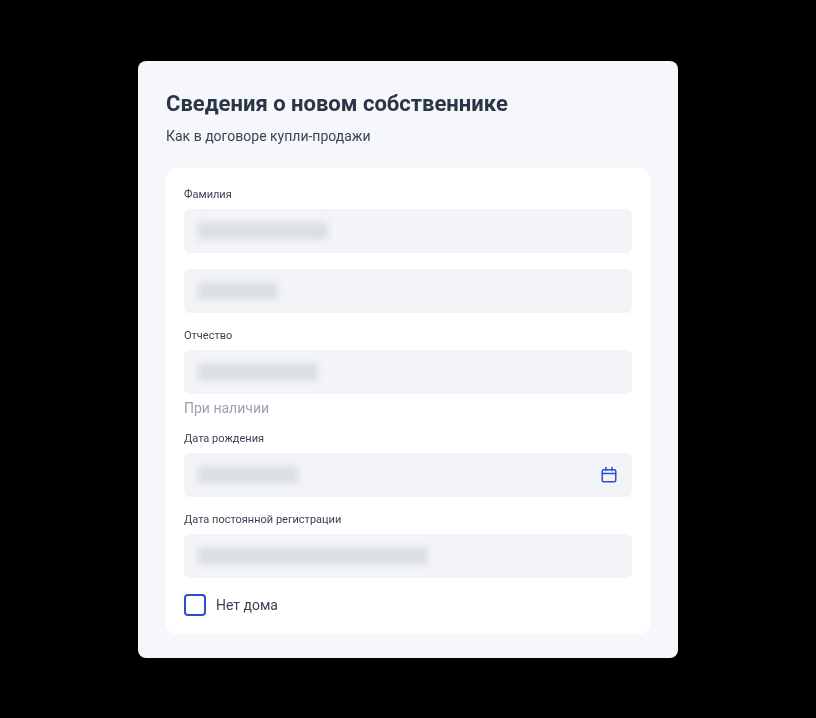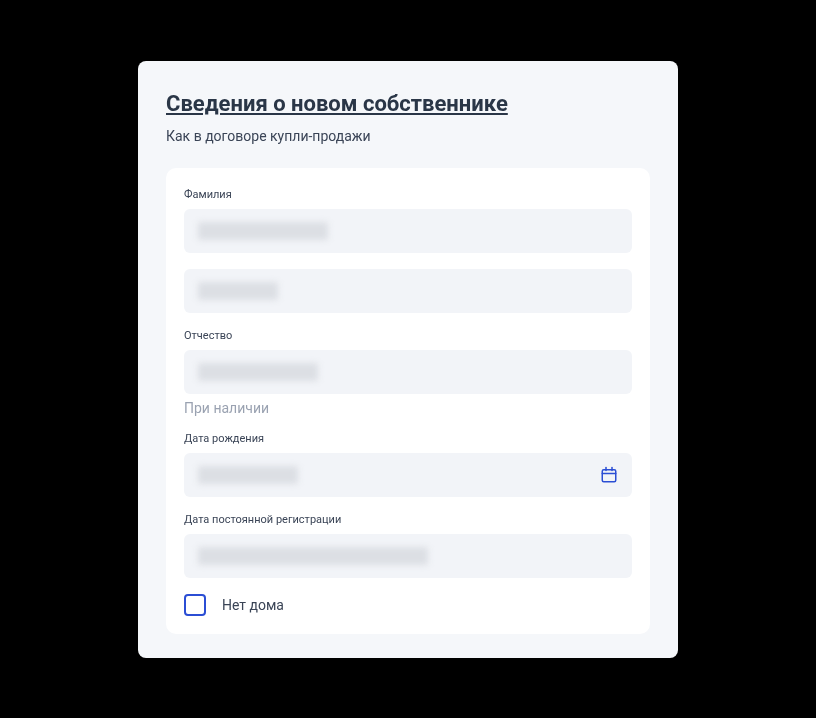--- a/index.html
+++ b/index.html
@@ -20,21 +20,20 @@
       background: #f5f7fa;
       width: 540px;
       border-radius: 8px;
       padding: 30px 28px 24px 28px;
     }
     .page-title {
       font-size: 22px;
       font-weight: 700;
       color: #2a3647;
       margin-bottom: 12px;
-      text-decoration: underline;
     }
     .page-subtitle {
       font-size: 14px;
       color: #3a4456;
       margin-bottom: 24px;
     }
     .form-card {
       background: #fff;
       border-radius: 10px;
       padding: 20px 18px 18px 18px;
@@ -88,21 +87,21 @@
       height: 18px;
     }
     .checkbox-row {
       display: flex;
       gap: 24px;
       align-items: center;
     }
     .checkbox-item {
       display: flex;
       align-items: center;
-      gap: 16px;
+      gap: 10px;
       cursor: pointer;
       text-align: center;
     }
     .checkbox-box {
       width: 22px;
       height: 22px;
       border: 2px solid #2b4ed4;
       border-radius: 4px;
       background: #fff;
     }

